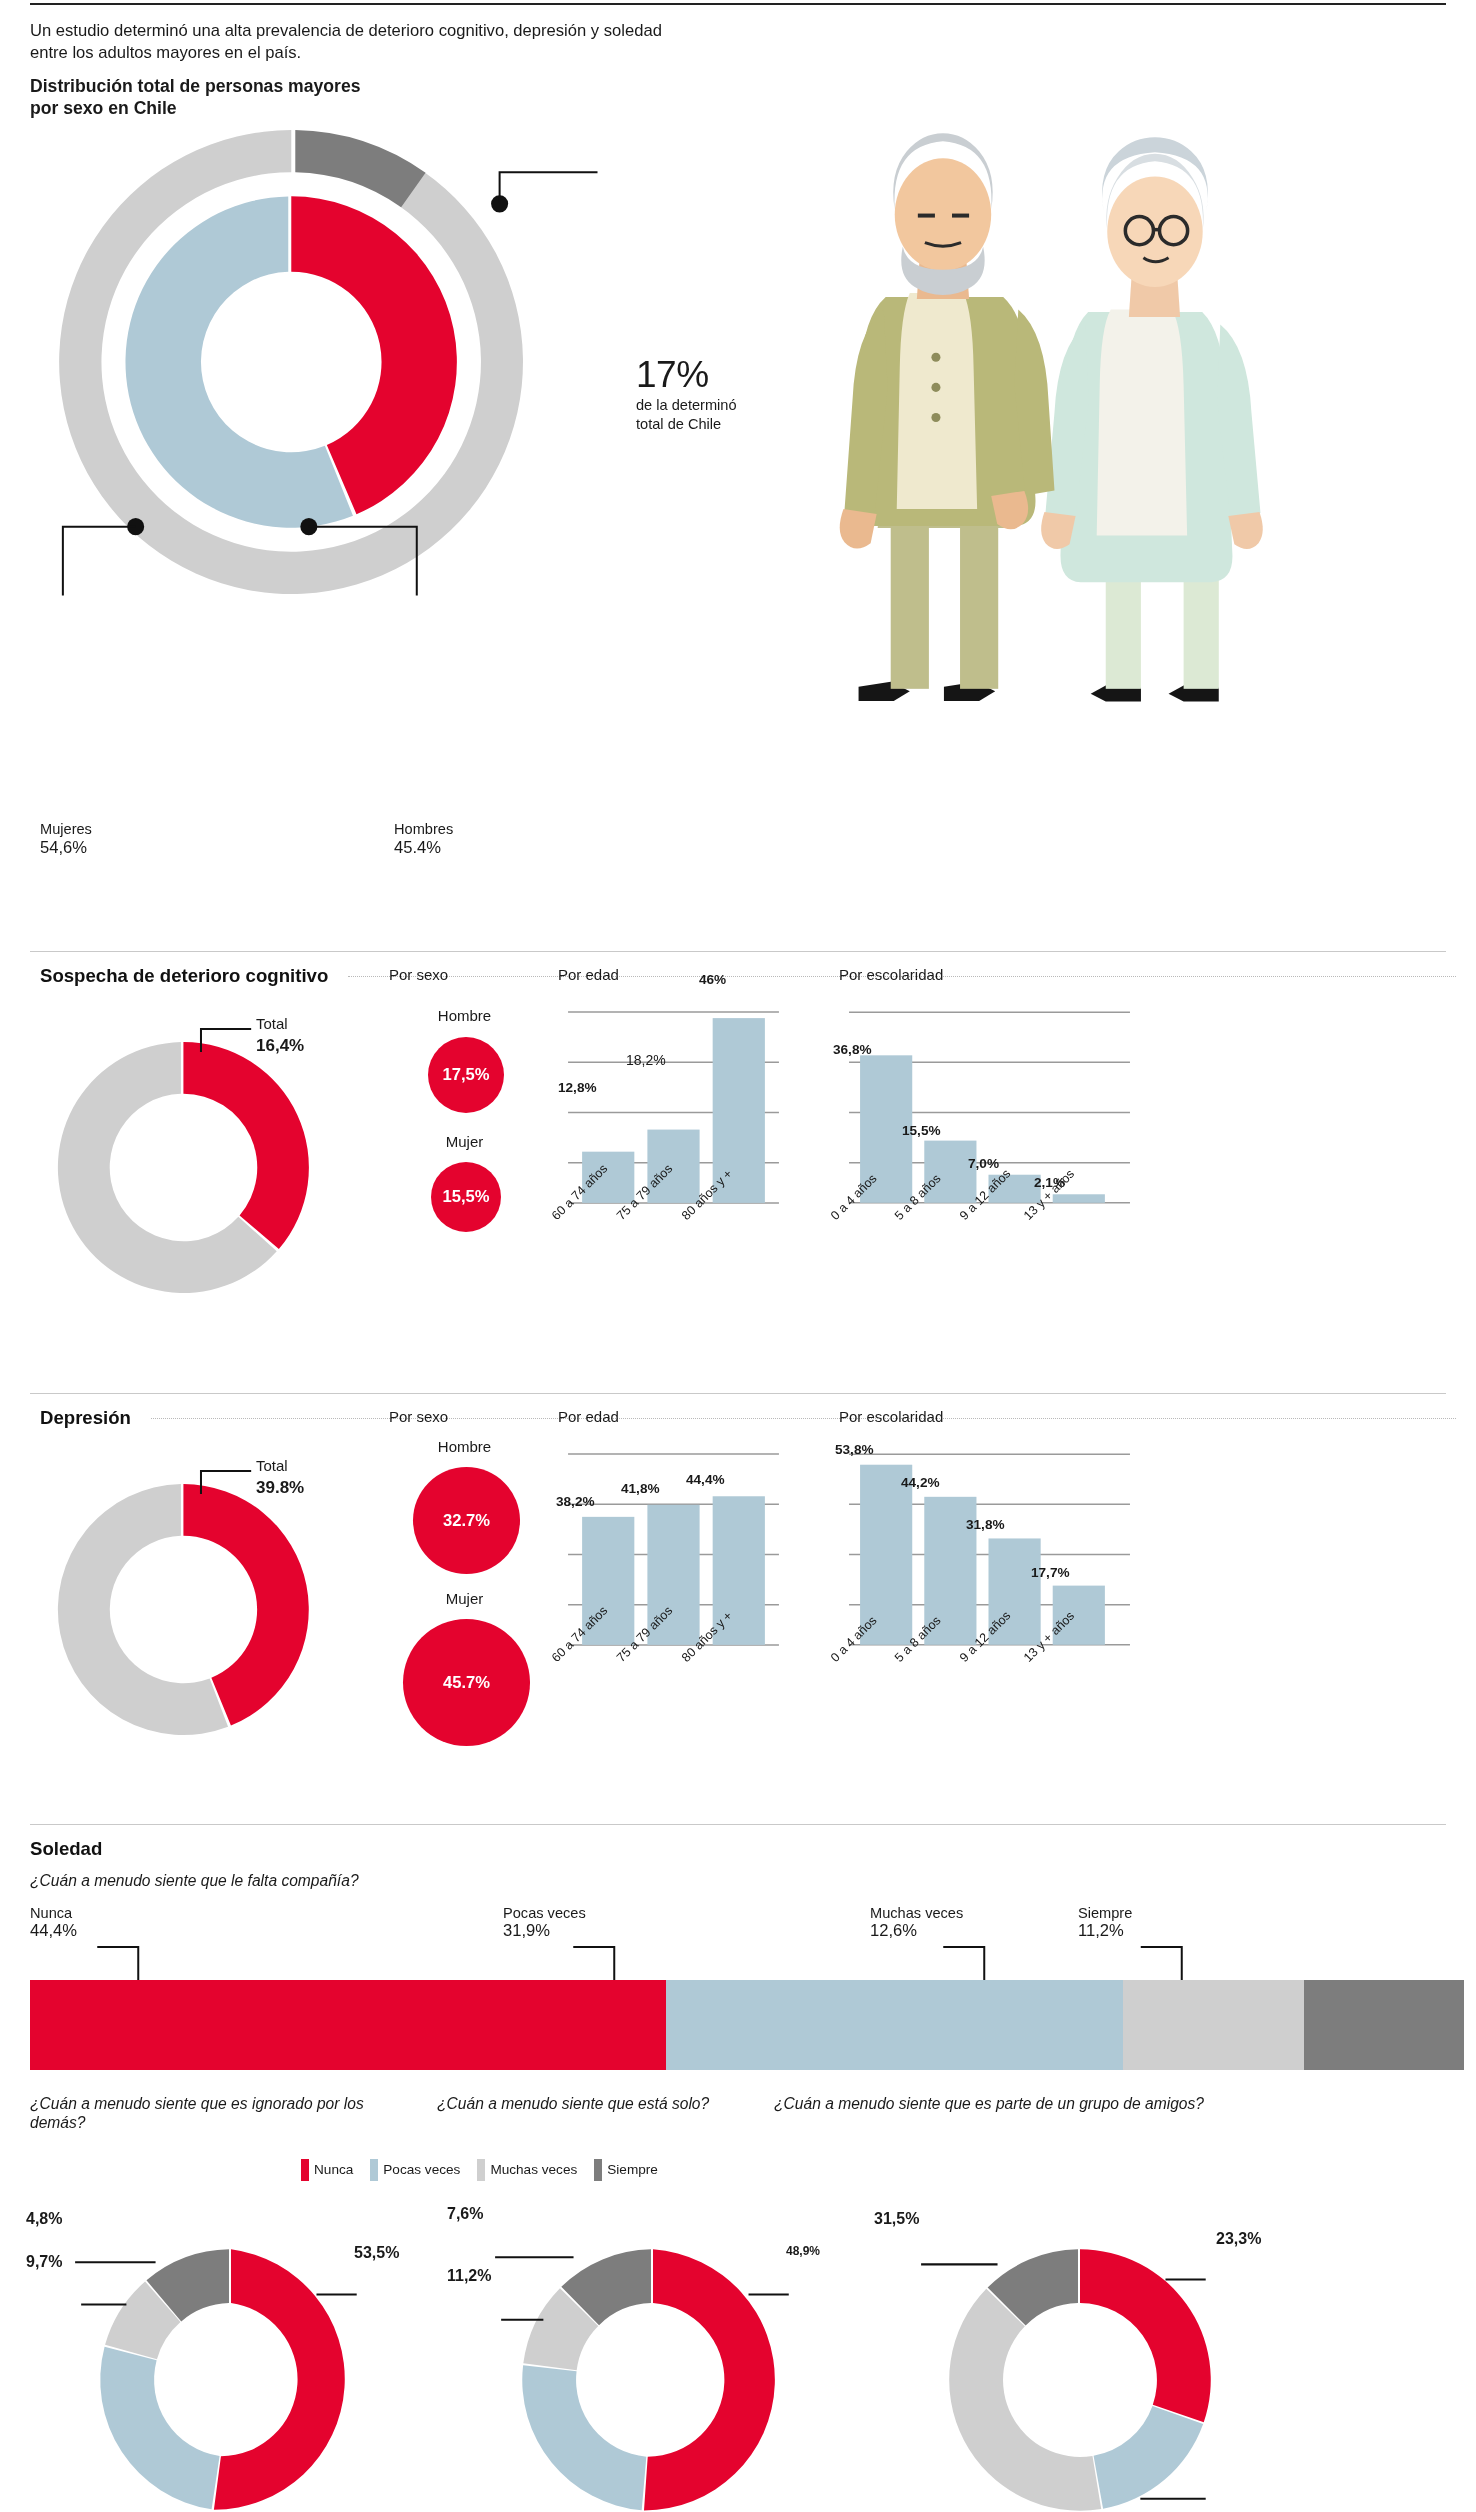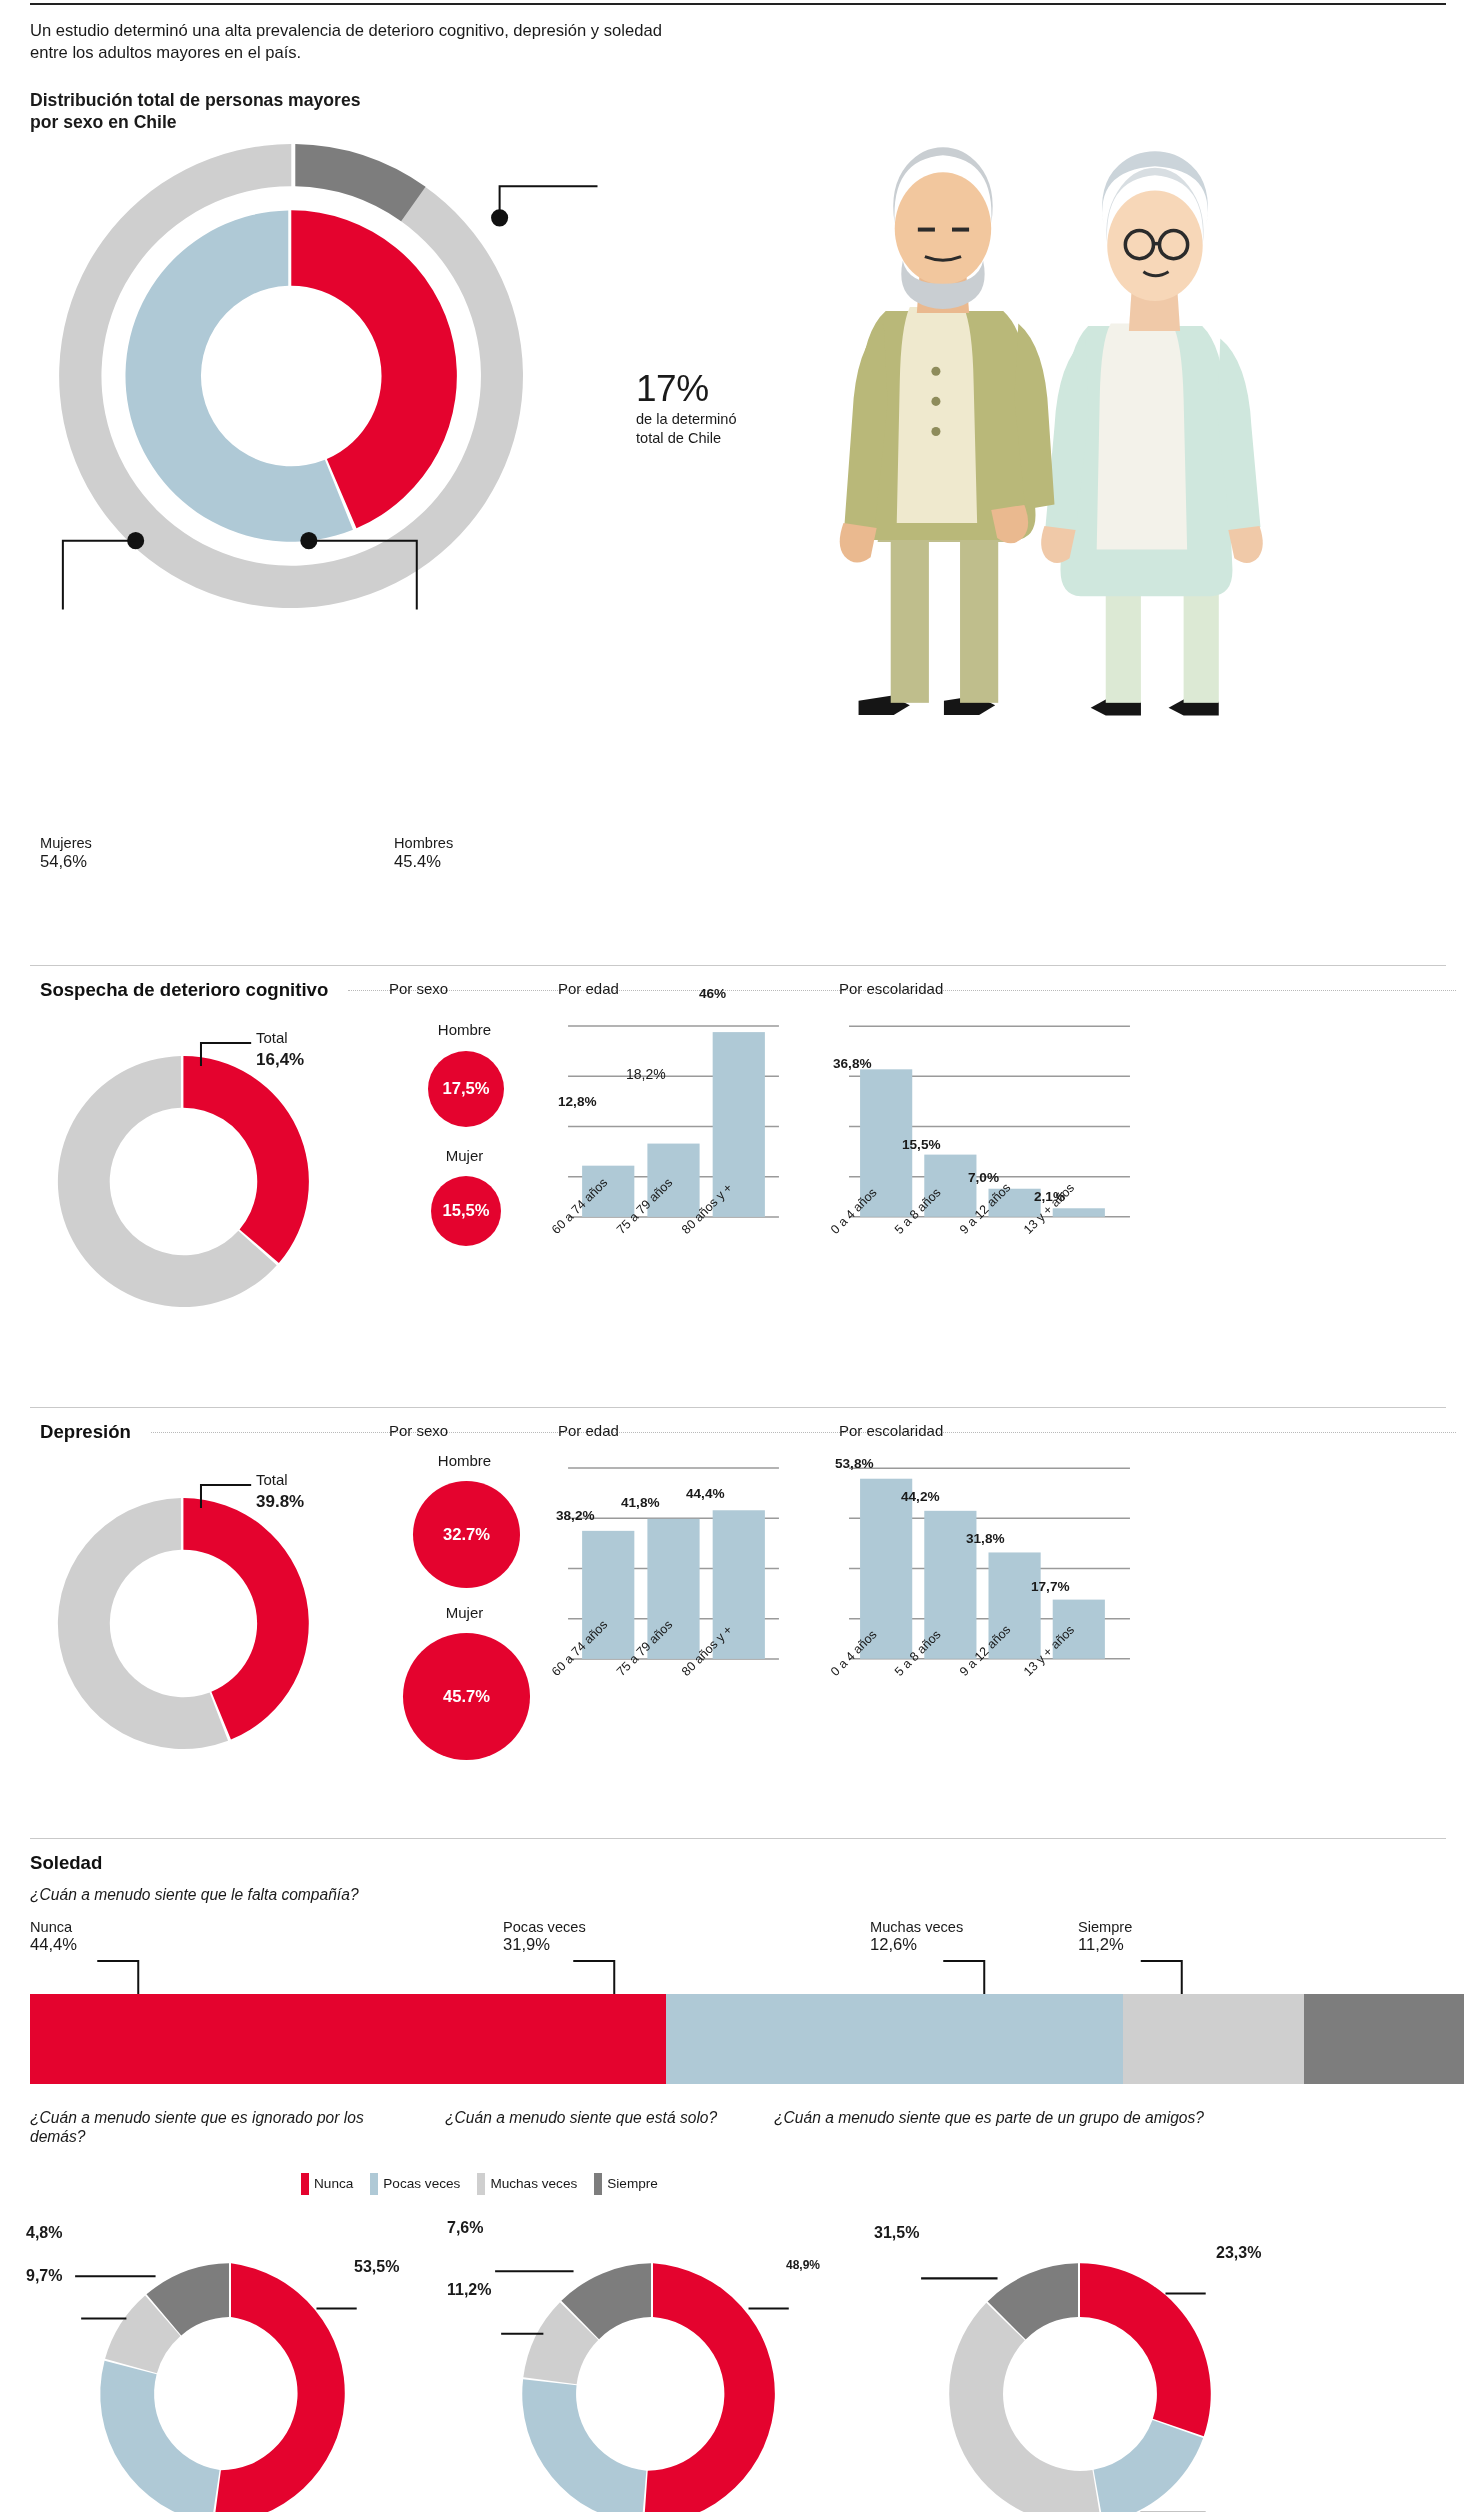--- a/index.html
+++ b/index.html
@@ -39,21 +39,21 @@
   .sect-title {
     font-size: 17.6px; font-weight: 700; color: #111; margin-left: 10px;
   }
   .sect-title.big { font-size: 18.6px; }
   .sect-row { display: flex; align-items: center; gap: 20px; margin-left: 10px; }
   .sect-row .dashline { flex: 1; border-top: 1.5px dotted #b9b9b9; }
 
   .rule-thin { height: 1px; background: #c9c9c9; margin: 0 10px; }
 
   
-  .block1 { position: relative; height: 528px; margin-top: 27px; }
+  .block1 { position: relative; height: 528px; margin-top: 13px; }
   .b1-heading { font-size: 17.6px; font-weight: 700; line-height: 1.22; margin-left: 10px; }
   .donut-big { position: absolute; left: 15px; top: 35px; }
   .callout-17 { position: absolute; left: 616px; top: 281px; }
   .callout-17 .num { font-size: 37px; font-weight: 300; line-height: .95; letter-spacing: -0.5px; }
   .callout-17 .txt { font-size: 14.6px; line-height: 1.25; margin-top: 4px; }
   .leg-lbl { position: absolute; font-size: 14.6px; line-height: 1.24; }
   .leg-lbl .pc { font-size: 16.6px; }
 
   .illus { position: absolute; left: 739px; top: 20px; }
 
@@ -374,21 +374,21 @@
       <div class="stacked-bar">
         <div class="seg" style="width:44.4%; background:#E4032E;"></div>
         <div class="seg" style="width:31.9%; background:#AFC9D6;"></div>
         <div class="seg" style="width:12.6%; background:#CFCFCF;"></div>
         <div class="seg" style="width:11.2%; background:#7D7D7D;"></div>
       </div>
     </div>
 
     <div style="position:relative; margin:24px 10px 0 10px; height:60px;">
       <div class="q-italic" style="position:absolute; left:0px; width:372px;">¿Cuán a menudo siente que es ignorado por los demás?</div>
-      <div class="q-italic" style="position:absolute; left:407px; width:372px;margin-left:8px;">¿Cuán a menudo siente que está solo?</div>
+      <div class="q-italic" style="position:absolute; left:407px; width:372px;">¿Cuán a menudo siente que está solo?</div>
       <div class="q-italic" style="position:absolute; left:744px; width:432px;">¿Cuán a menudo siente que es parte de un grupo de amigos?</div>
     </div>
 
     <div class="legend-row" style="margin:5px 0 0 0; justify-content:flex-start; padding-left:281px;">
       <div class="legend-item">
         <span class="legend-swatch" style="background:#E4032E;"></span>
         <span>Nunca</span>
       </div>
       <div class="legend-item">
         <span class="legend-swatch" style="background:#AFC9D6;"></span>

